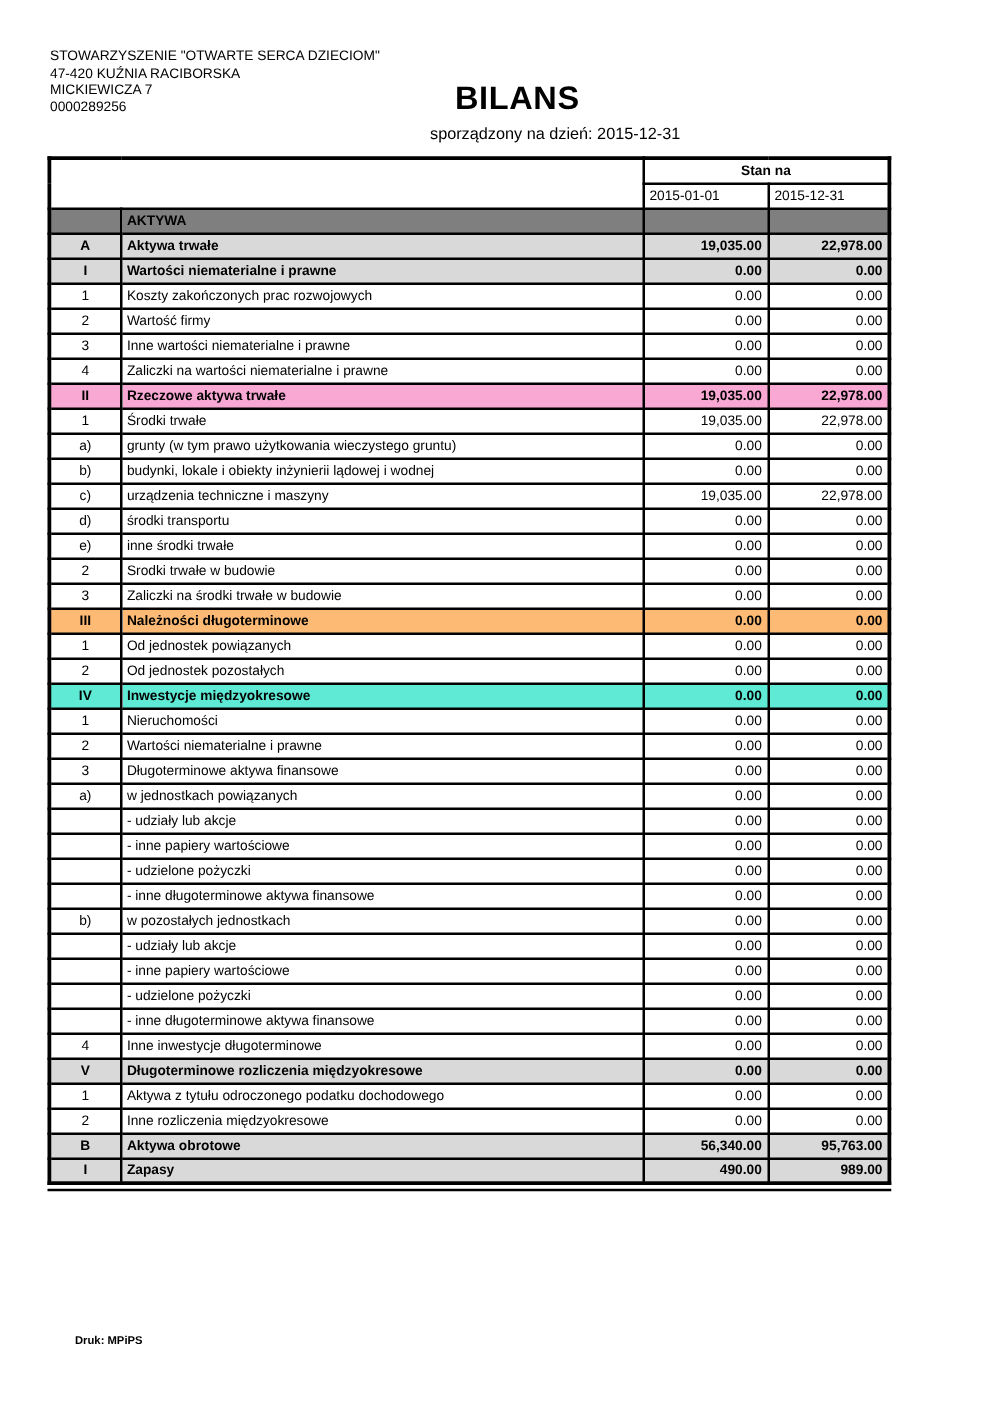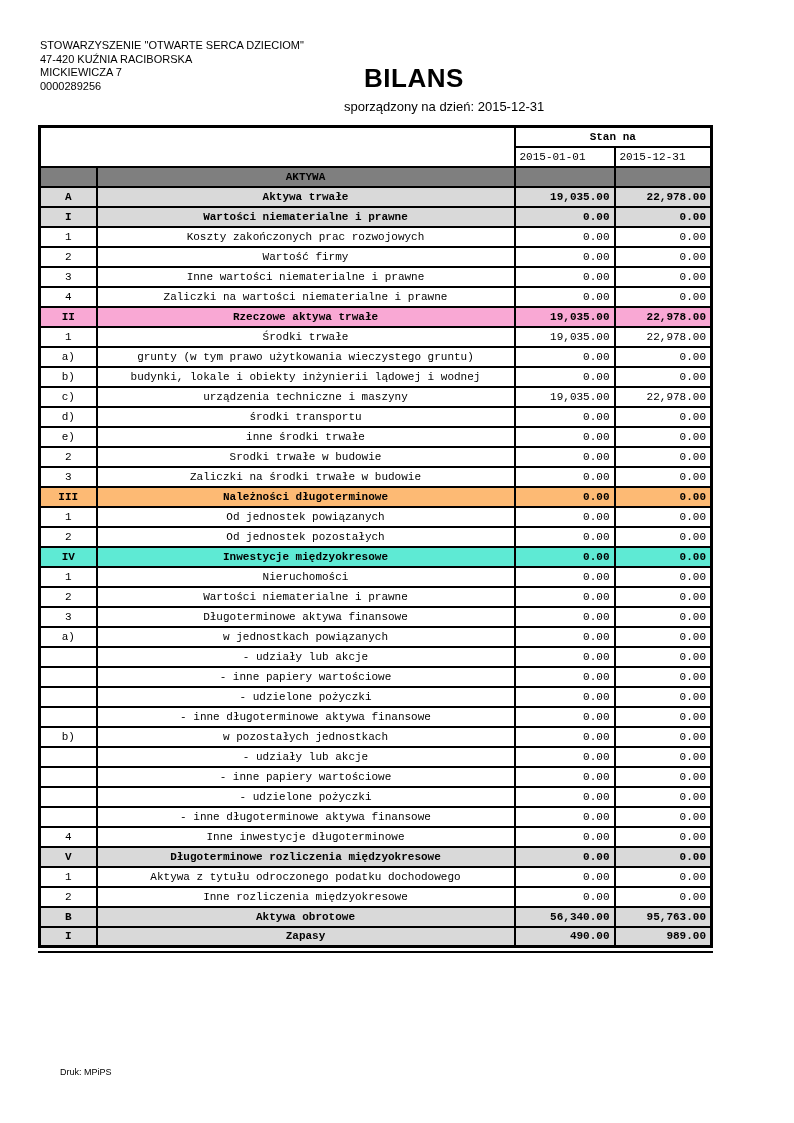--- a/index.html
+++ b/index.html
@@ -36,21 +36,20 @@
     left: 344px;
     top: 99px;
     font-size: 13px;
     font-weight: normal;
   }
   .table-wrap {
     position: absolute;
     left: 38px;
     top: 125px;
     width: 539px;
-    font-family: Liberation Mono, monospace;
   }
   table.bilans {
     border-collapse: collapse;
     table-layout: fixed;
     width: 672px;
     border: 3px solid #000;
   }
   table.bilans td, table.bilans th {
     border: 2px solid #000;
     font-size: 11px;
@@ -71,36 +70,36 @@
     height: 21px;
   }
   td.h-date {
     font-size: 12px;
     font-weight: normal;
     text-align: left;
     height: 21px;
     margin-top: 48px;
   }
   td.sym { text-align: center; }
-  td.label { text-align: center; }
+  td.label { text-align: left; }
   td.val { text-align: right; }
   tr.row-dark td { font-weight: bold; }
   tr.row-section td { font-weight: bold; }
   .bottom-rule {
     margin-top: 3px;
     width: 675px;
     height: 2px;
     background: #000;
   }
   .doc-footer {
     position: absolute;
     left: 60px;
     top: 1067px;
     font-size: 9px;
-    font-weight: normal;
+    font-weight: bold;
   }
 </style>
 </head>
 <body>
 
 <div class="page">
 
   <div class="org-block">
     <div>STOWARZYSZENIE "OTWARTE SERCA DZIECIOM"</div>
     <div>47-420 KUŹNIA RACIBORSKA</div>

